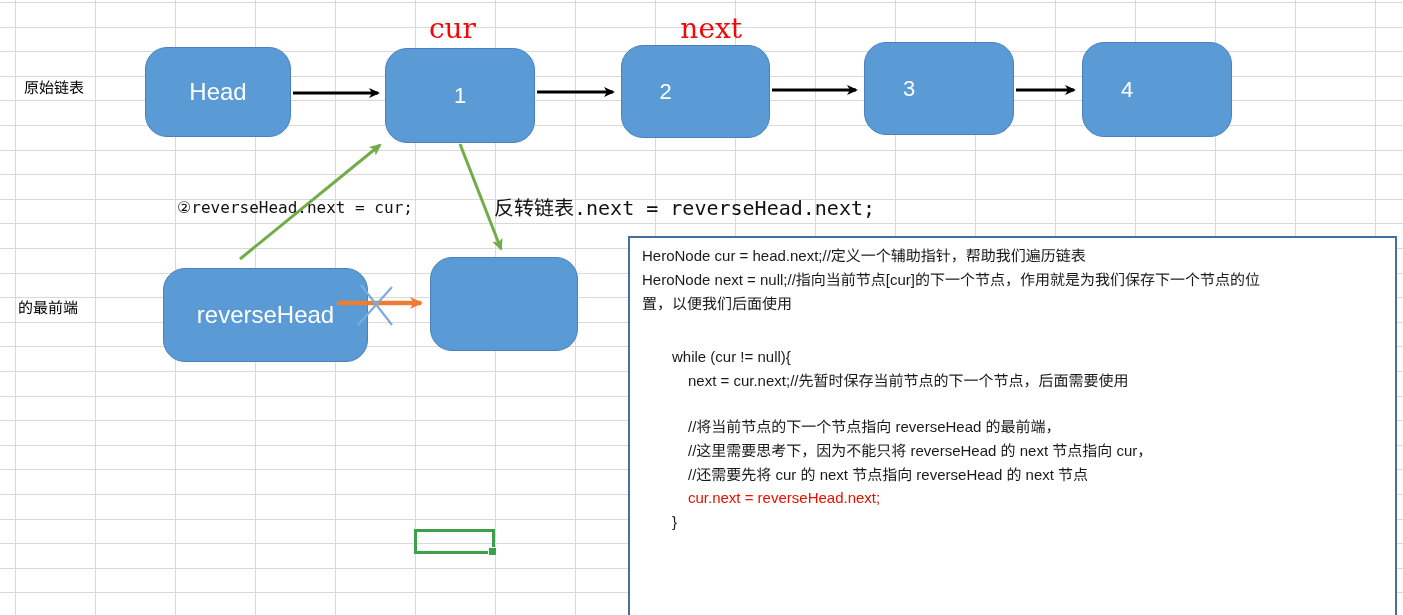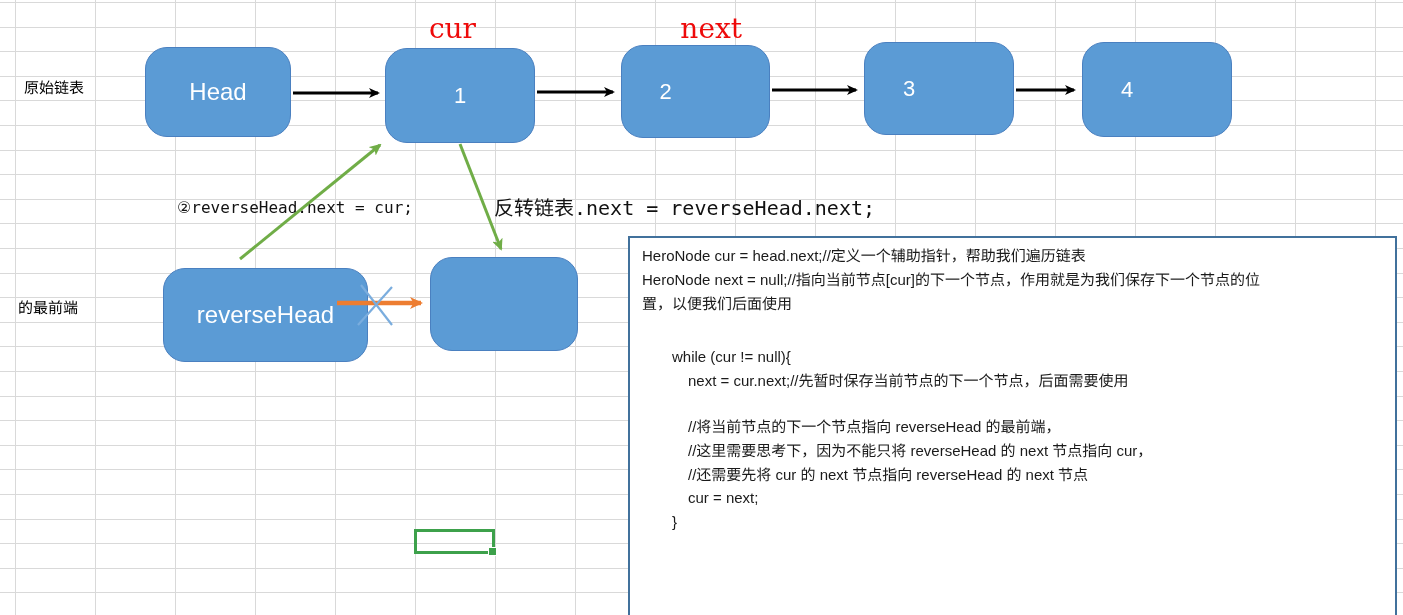--- a/index.html
+++ b/index.html
@@ -113,20 +113,20 @@
     <div class="cl">HeroNode cur = head.next;//定义一个辅助指针，帮助我们遍历链表</div>
     <div class="cl">HeroNode next = null;//指向当前节点[cur]的下一个节点，作用就是为我们保存下一个节点的位</div>
     <div class="cl">置，以便我们后面使用</div>
     <div class="blank1"></div>
     <div class="cl ind1">while (cur != null){</div>
     <div class="cl ind2">next = cur.next;//先暂时保存当前节点的下一个节点，后面需要使用</div>
     <div class="blank2"></div>
     <div class="cl ind2">//将当前节点的下一个节点指向 reverseHead 的最前端，</div>
     <div class="cl ind2">//这里需要思考下，因为不能只将 reverseHead 的 next 节点指向 cur，</div>
     <div class="cl ind2">//还需要先将 cur 的 next 节点指向 reverseHead 的 next 节点</div>
-    <div class="cl ind2">cur = next;</div>
+    <div class="cl ind2 red">cur.next = reverseHead.next;</div>
     <div class="cl ind1">}</div>
   </div>
 
   <div id="selcell">
     <div id="selhandle"></div>
   </div>
 </div>
 
 </body></html>

